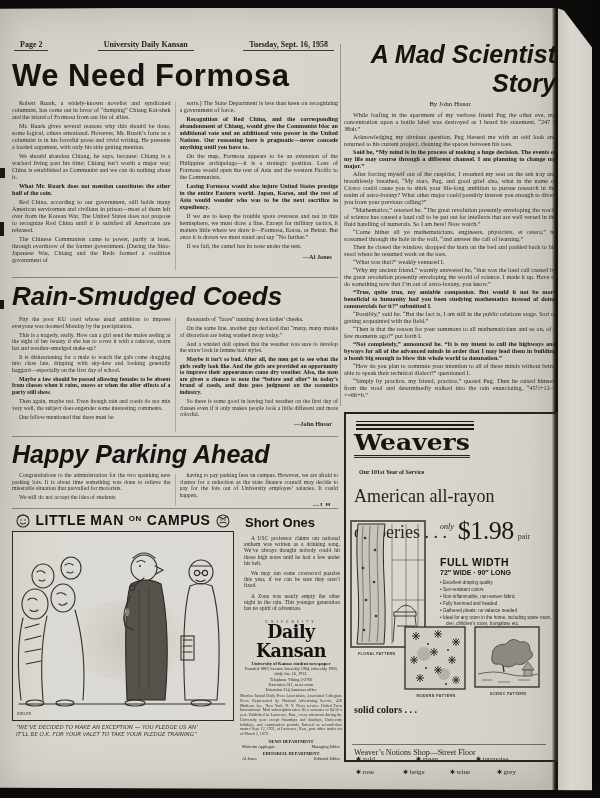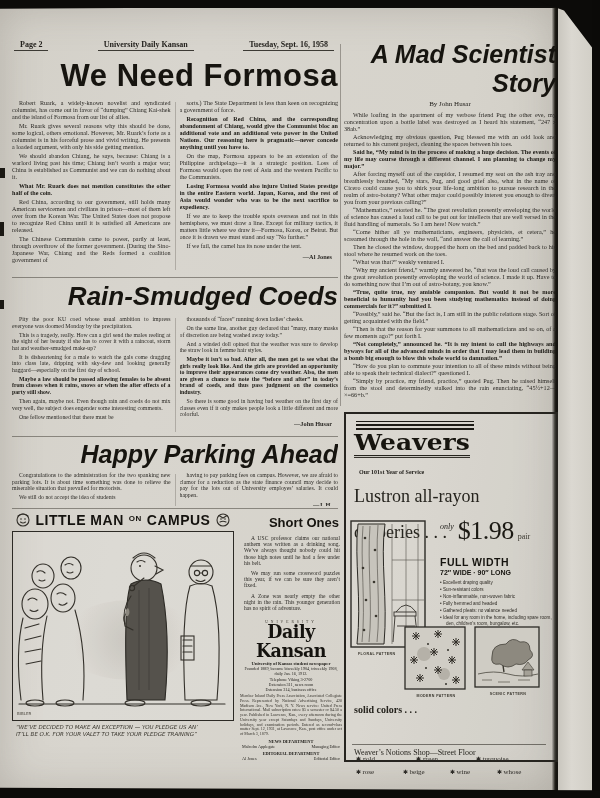--- a/index.html
+++ b/index.html
@@ -16,40 +16,40 @@
   .edge-wedge{position:absolute;right:0;top:0;width:90px;height:58px;background:#0c0b09;
               clip-path:polygon(28% 0,100% 0,100% 100%,60% 18%);}
   .edge-right{position:absolute;right:0;top:0;width:8px;height:798px;background:#0b0a08;}
   .edge-bottom{position:absolute;left:-4px;bottom:-7px;width:612px;height:16px;background:#0c0b09;transform:rotate(.25deg);}
   .nick{position:absolute;background:#1a1813;}
   
   .pg-header{position:absolute;left:14px;top:40px;width:320px;display:flex;justify-content:space-between;
              font-size:8px;font-weight:bold;}
   .pg-header span{border-bottom:1px solid #3c3a34;padding:0 6px 1px;}
   
-  h1,h2{margin:0;color:#16140f;font-family:"Liberation Sans",sans-serif;text-align:right;font-weight:bold;}
+  h1,h2{margin:0;color:#16140f;font-family:"Liberation Sans",sans-serif;text-align:left;font-weight:bold;}
   .h-formosa{font-size:31px;letter-spacing:.5px;}
   .h-mad{font-size:25px;font-style:italic;text-align:right;}
   .h-rain{font-size:26px;font-style:italic;}
   .h-park{font-size:25px;font-style:italic;}
   .byline{font-size:7px;font-weight:normal;text-align:center;margin:2px 0 3px;}
   
   .bodytext{font-size:6.1px;line-height:1.13;text-align:justify;color:#2b2925;}
   .bodytext p{margin:0 0 2.5px;text-indent:7px;}
   .bodytext .bold{font-weight:bold;color:#1c1a15;}
   .cols{display:flex;gap:9px;position:relative;}
   .cols::before{content:"";position:absolute;left:50%;top:2px;bottom:2px;width:1px;background:rgba(70,66,58,.28);}
   .col{flex:1;overflow:hidden;}
   .sig{text-align:right;font-weight:bold;font-size:6.3px;padding-right:6px;margin-top:1px;}
   .art{position:absolute;overflow:hidden;}
   .rule{position:absolute;height:1px;background:rgba(60,56,48,.5);}
   .vrule{position:absolute;width:1px;background:rgba(60,56,48,.4);}
   
   .cartoon{position:absolute;left:12px;top:512px;width:222px;height:254px;}
-  .cartoon-title{display:flex;align-items:flex-start;justify-content:center;gap:5px;
+  .cartoon-title{display:flex;align-items:center;justify-content:center;gap:5px;
                  font-family:"Liberation Sans",sans-serif;font-weight:bold;font-size:14px;
                  letter-spacing:.5px;color:#14120e;}
   .cartoon-title .on{font-size:8px;align-self:flex-start;margin-top:2px;}
   .cartoon-box{border:1.4px solid #2c2a25;height:188px;margin-top:3px;position:relative;background:rgba(255,255,255,.12);}
   .cartoon-sig{position:absolute;left:4px;bottom:4px;font-size:4px;font-family:"DejaVu Sans",sans-serif;color:#4a463e;}
   .cartoon-caption{font-family:"DejaVu Sans",sans-serif;font-style:italic;font-size:5.5px;line-height:1.35;
                    color:#3a372f;margin-top:3px;padding-left:4px;}
   
   .shortones{position:absolute;left:244px;top:514px;width:96px;height:104px;overflow:hidden;}
   .h-short{font-size:13px;border:1px solid rgba(60,56,48,.0);}
@@ -337,21 +337,21 @@
       </div>
   </section>
 
   <section class="ad">
     <div class="brand">
       <div class="brand-stripes"></div>
       <div class="brand-name">Weavers</div>
     </div>
     <div class="service">Our 101st Year of Service</div>
     <div class="lustron">
-      <div>Lustron all-rayon</div>
+      <div>American all-rayon</div>
       <div>draperies . . .</div>
     </div>
     <div class="drape">
       <svg width="76" height="132" viewBox="0 0 76 132">
         <rect x="1" y="1" width="74" height="126" fill="none" stroke="#2c2a25" stroke-width="1.4"></rect>
         <path d="M42 4 V124 M56 4 V124 M68 4 V124" stroke="#56534c" stroke-width=".6"></path>
         <path d="M42 40 H74 M42 80 H74" stroke="#56534c" stroke-width=".6"></path>
         <path d="M8 4 C4 40 12 80 7 124 L34 124 C38 80 30 40 35 4 Z" fill="#c7c4bc" stroke="#2c2a25" stroke-width="1"></path>
         <path d="M13 6 C10 40 16 84 12 122 M20 6 C17 44 23 86 19 122 M28 5 C25 42 31 86 27 122" stroke="#4a473f" stroke-width=".6" fill="none"></path>
         <g fill="#3a372f">
@@ -430,18 +430,18 @@
     <div class="colors-head">solid colors . . .</div>
     <div class="colors-row colors-row1">
         <span class="color-item">gold</span>
         <span class="color-item">green</span>
         <span class="color-item">turquoise</span>
       </div>
     <div class="colors-row colors-row2">
         <span class="color-item">rose</span>
         <span class="color-item">beige</span>
         <span class="color-item">wine</span>
-        <span class="color-item">whose</span>
+        <span class="color-item">grey</span>
       </div>
     <div class="ad-hr"></div>
     <div class="ad-footer">Weaver’s Notions Shop—Street Floor</div>
   </section>
 </div>
 
 </body></html>

